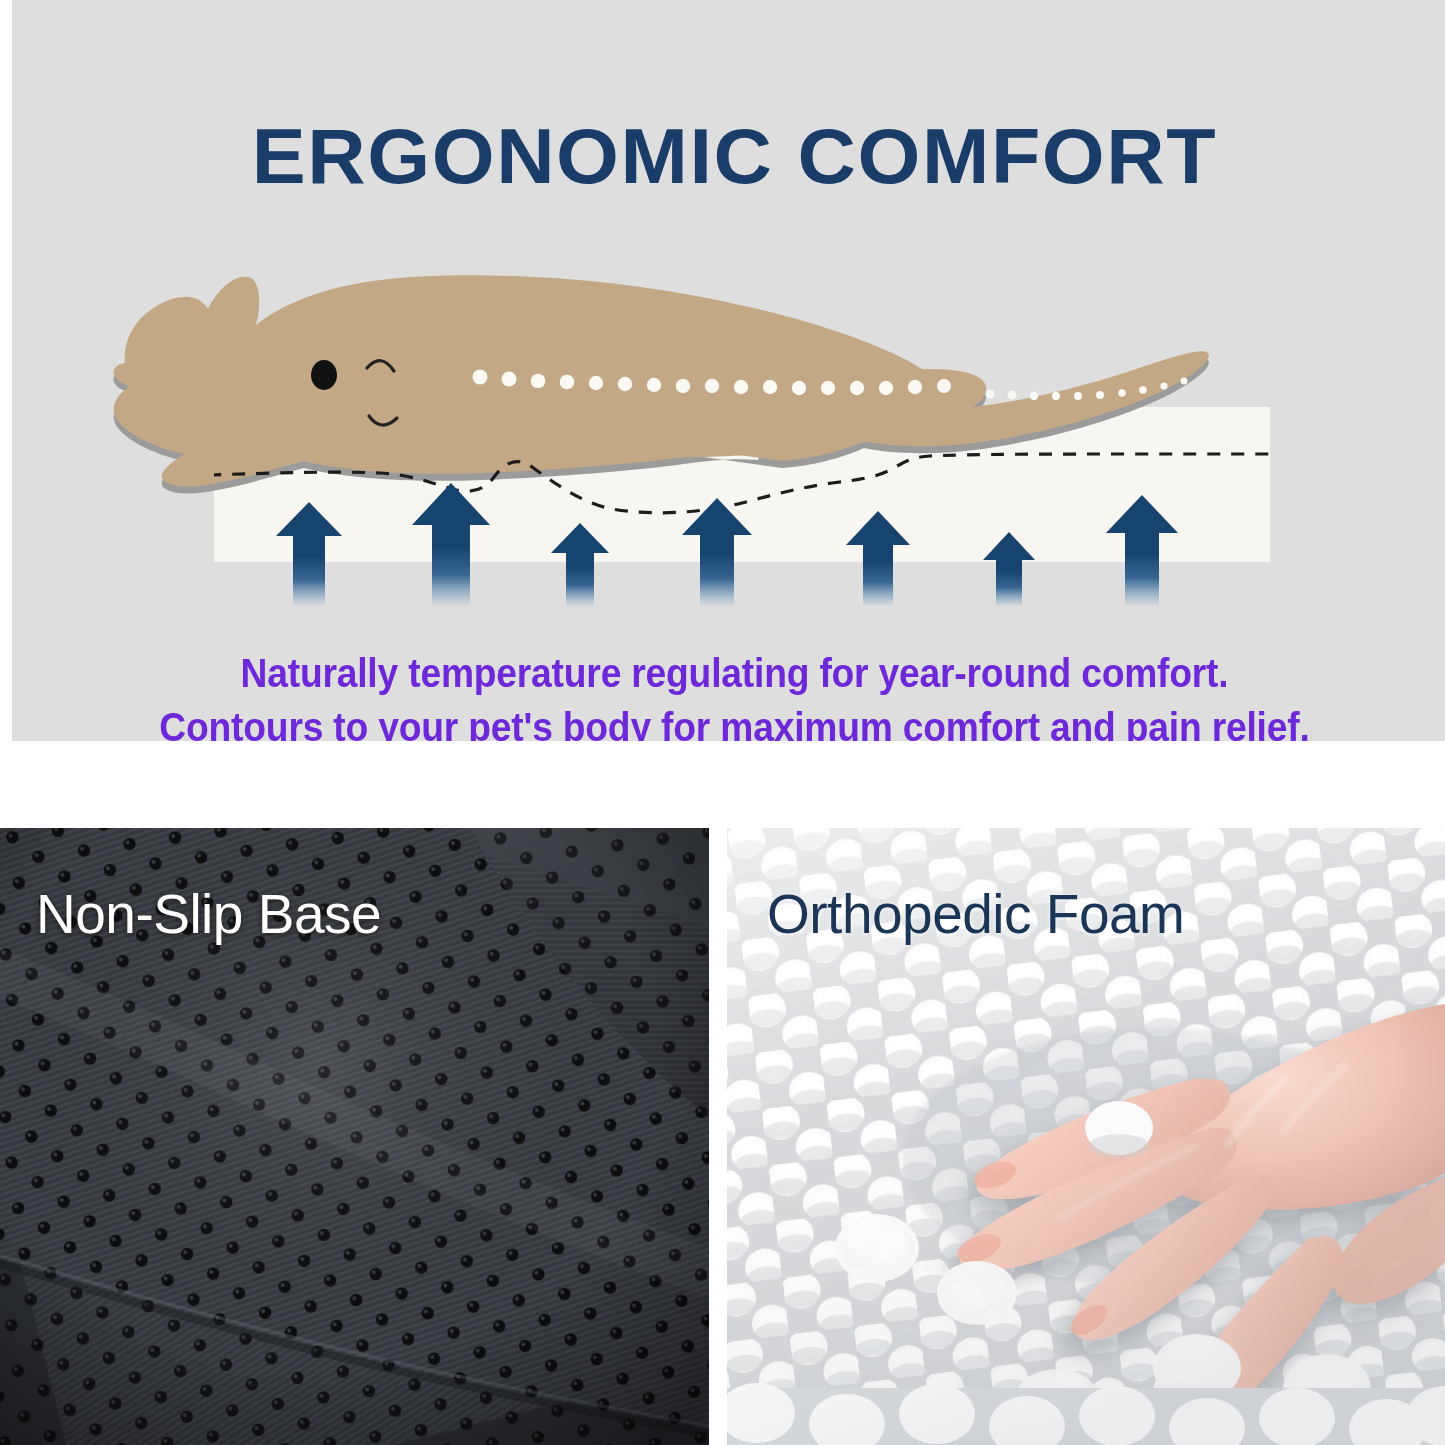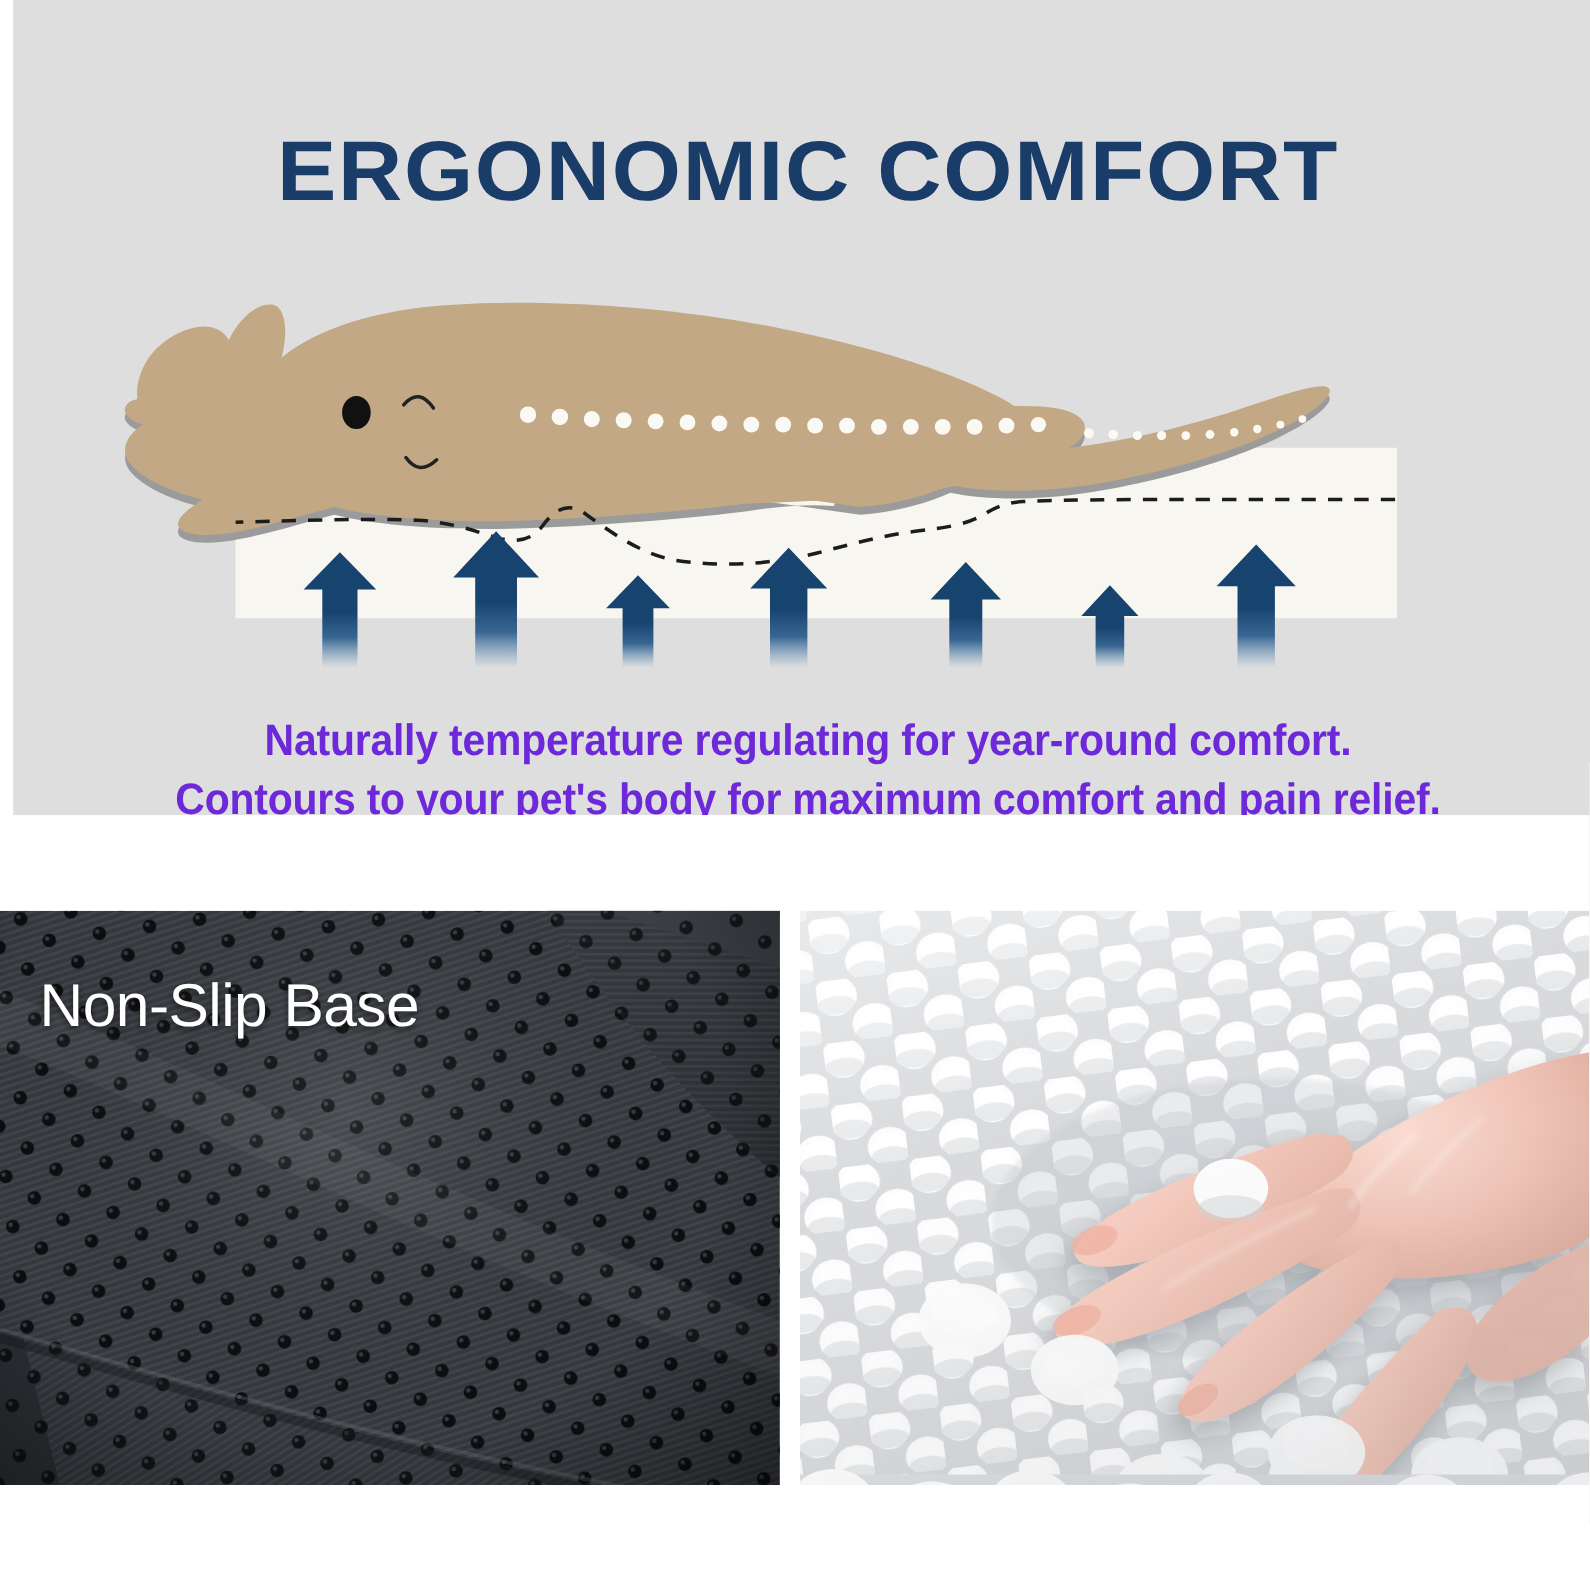--- a/index.html
+++ b/index.html
@@ -59,21 +59,21 @@
   
   #bottom-row{
     position:absolute; left:0; top:828px;
     width:1445px; height:617px;
     display:flex;
     gap:18px;
     background:#ffffff;
   }
   .panel{
     position:relative;
-    height:522px;
+    height:617px;
     overflow:hidden;
   }
   #panel-nonslip{ width:709px; }
   #panel-foam{ width:718px; }
 
   .panel-label{
     position:absolute;
     top:54px;
     z-index:9;
     font-family:"Liberation Sans", sans-serif;
@@ -480,14 +480,15 @@
           <ellipse cx="480" cy="600" rx="38" ry="30"></ellipse>
           <ellipse cx="570" cy="590" rx="38" ry="30"></ellipse>
           <ellipse cx="660" cy="601" rx="38" ry="30"></ellipse>
           <ellipse cx="718" cy="588" rx="38" ry="30"></ellipse>
         </g>
       </g>
 
       <rect width="718" height="617" fill="url(#foamLight)"></rect>
     </svg>
 
+    <div class="panel-label" id="label-foam">Orthopedic Foam</div>
   </div>
 </div>
 
 </body></html>

